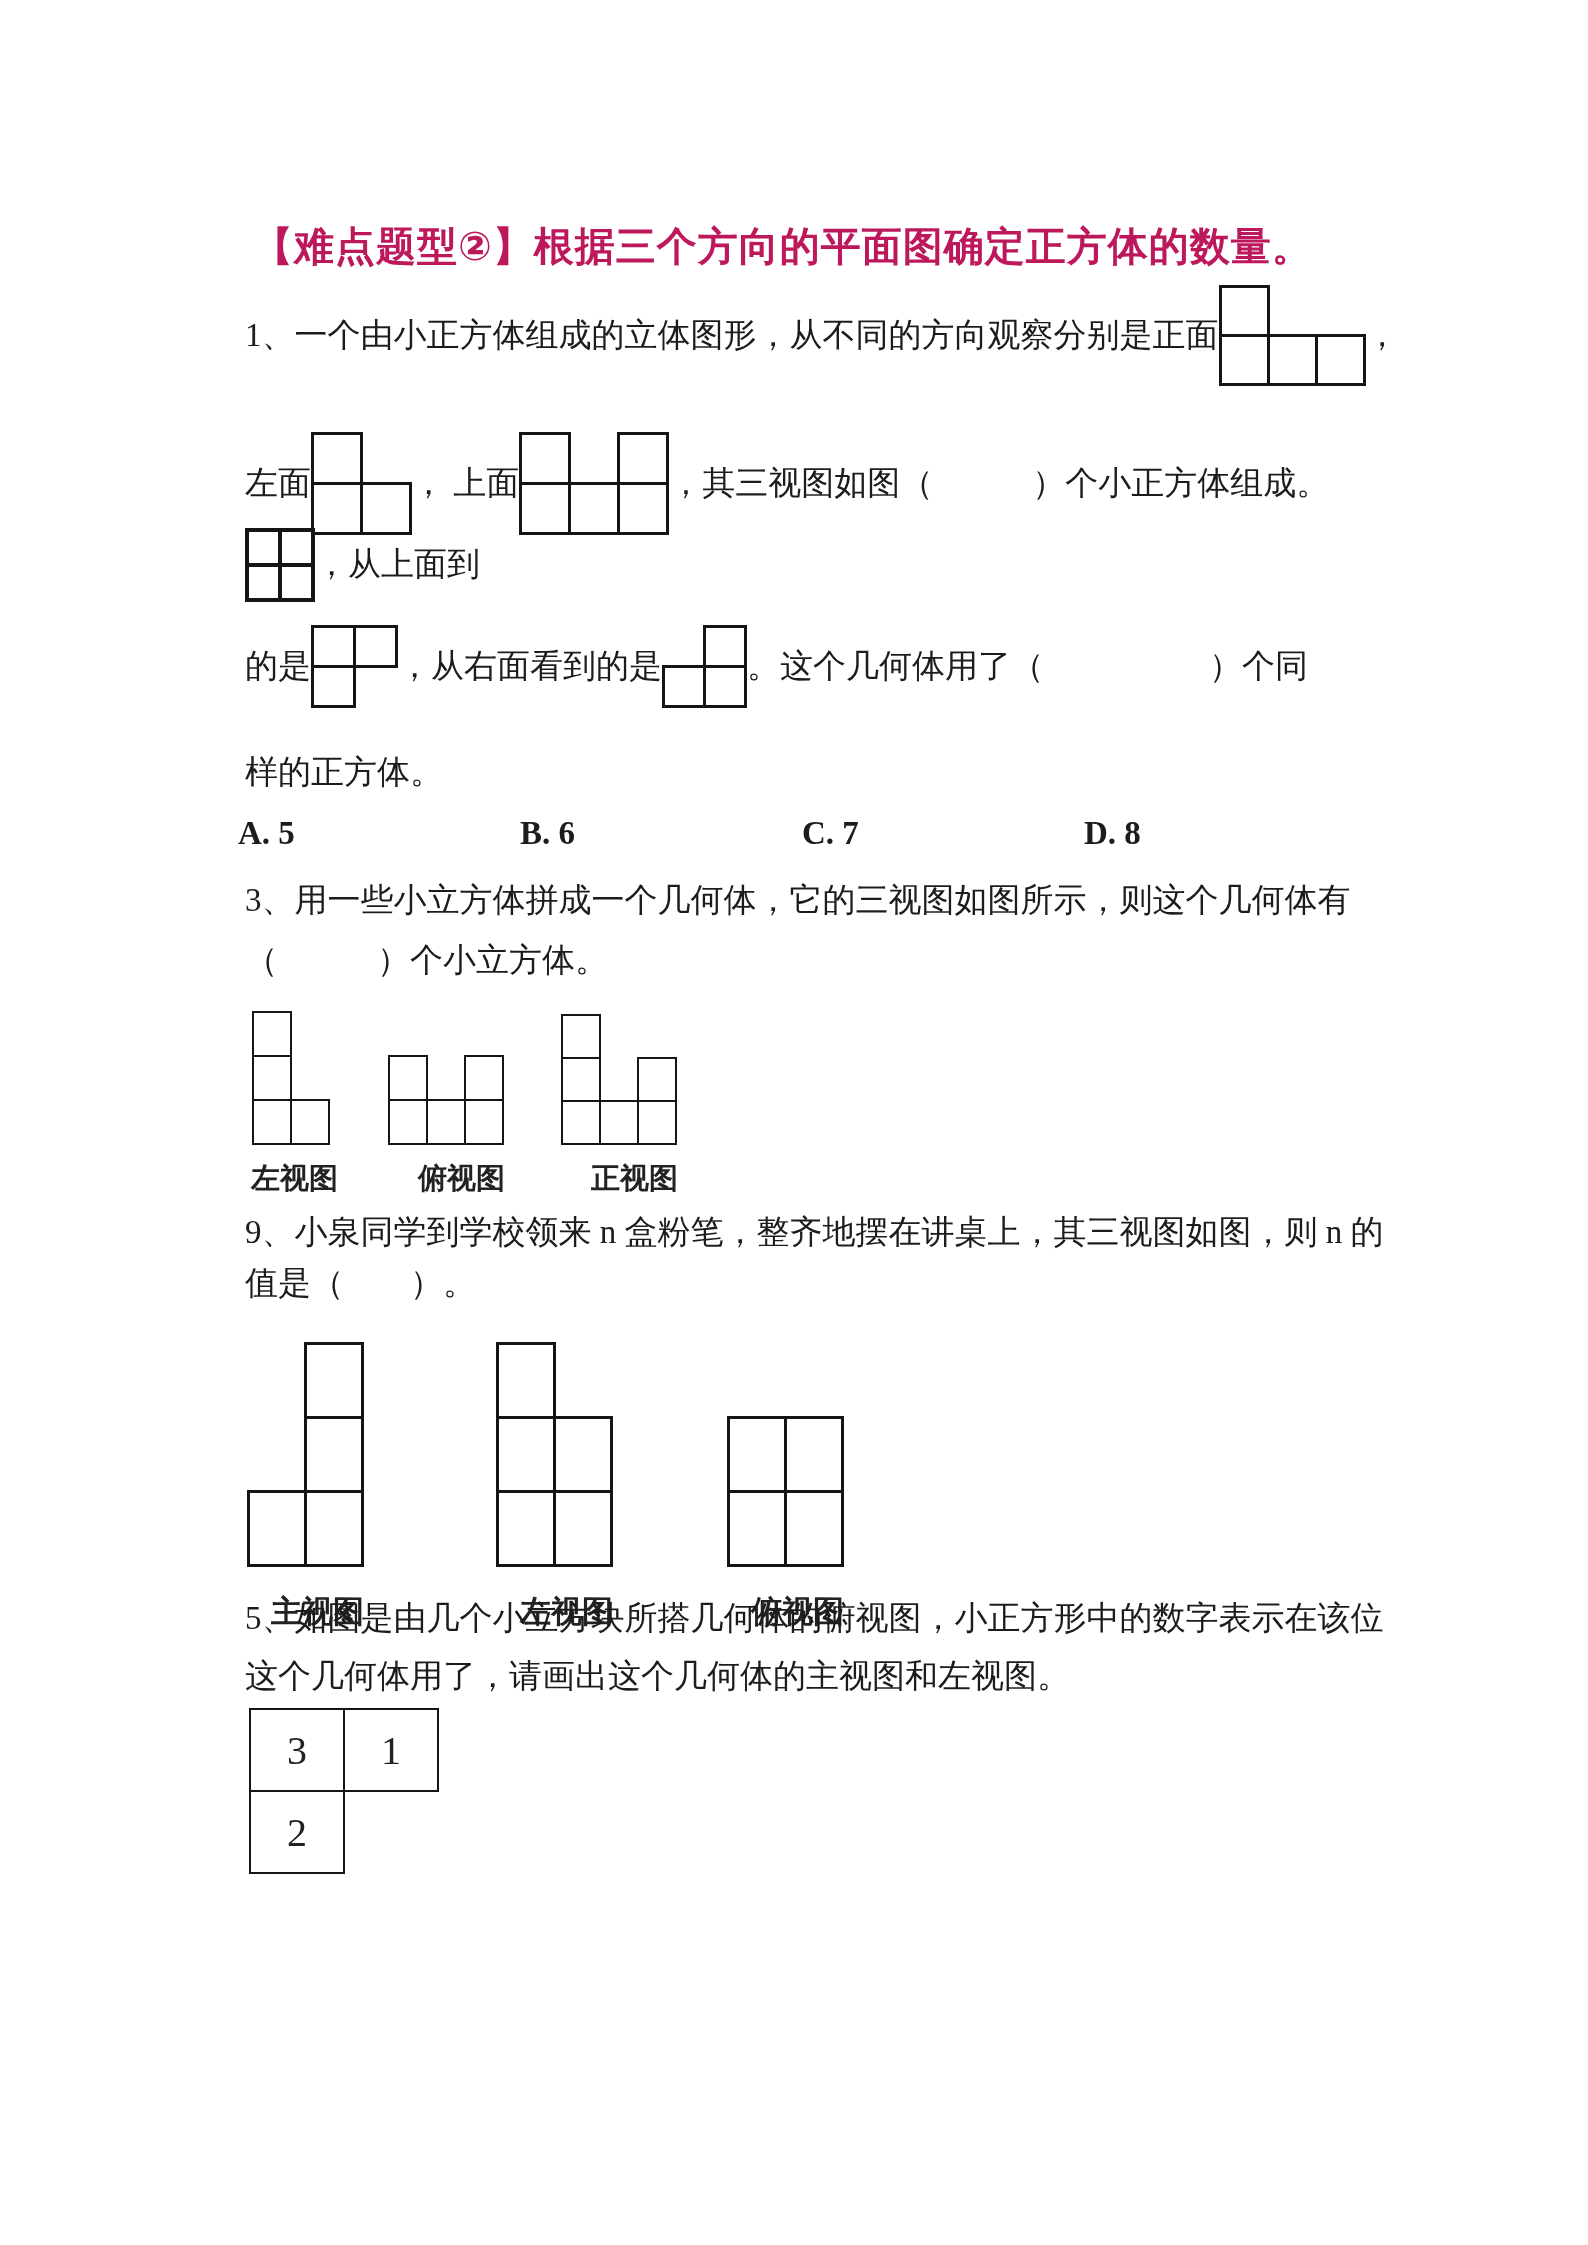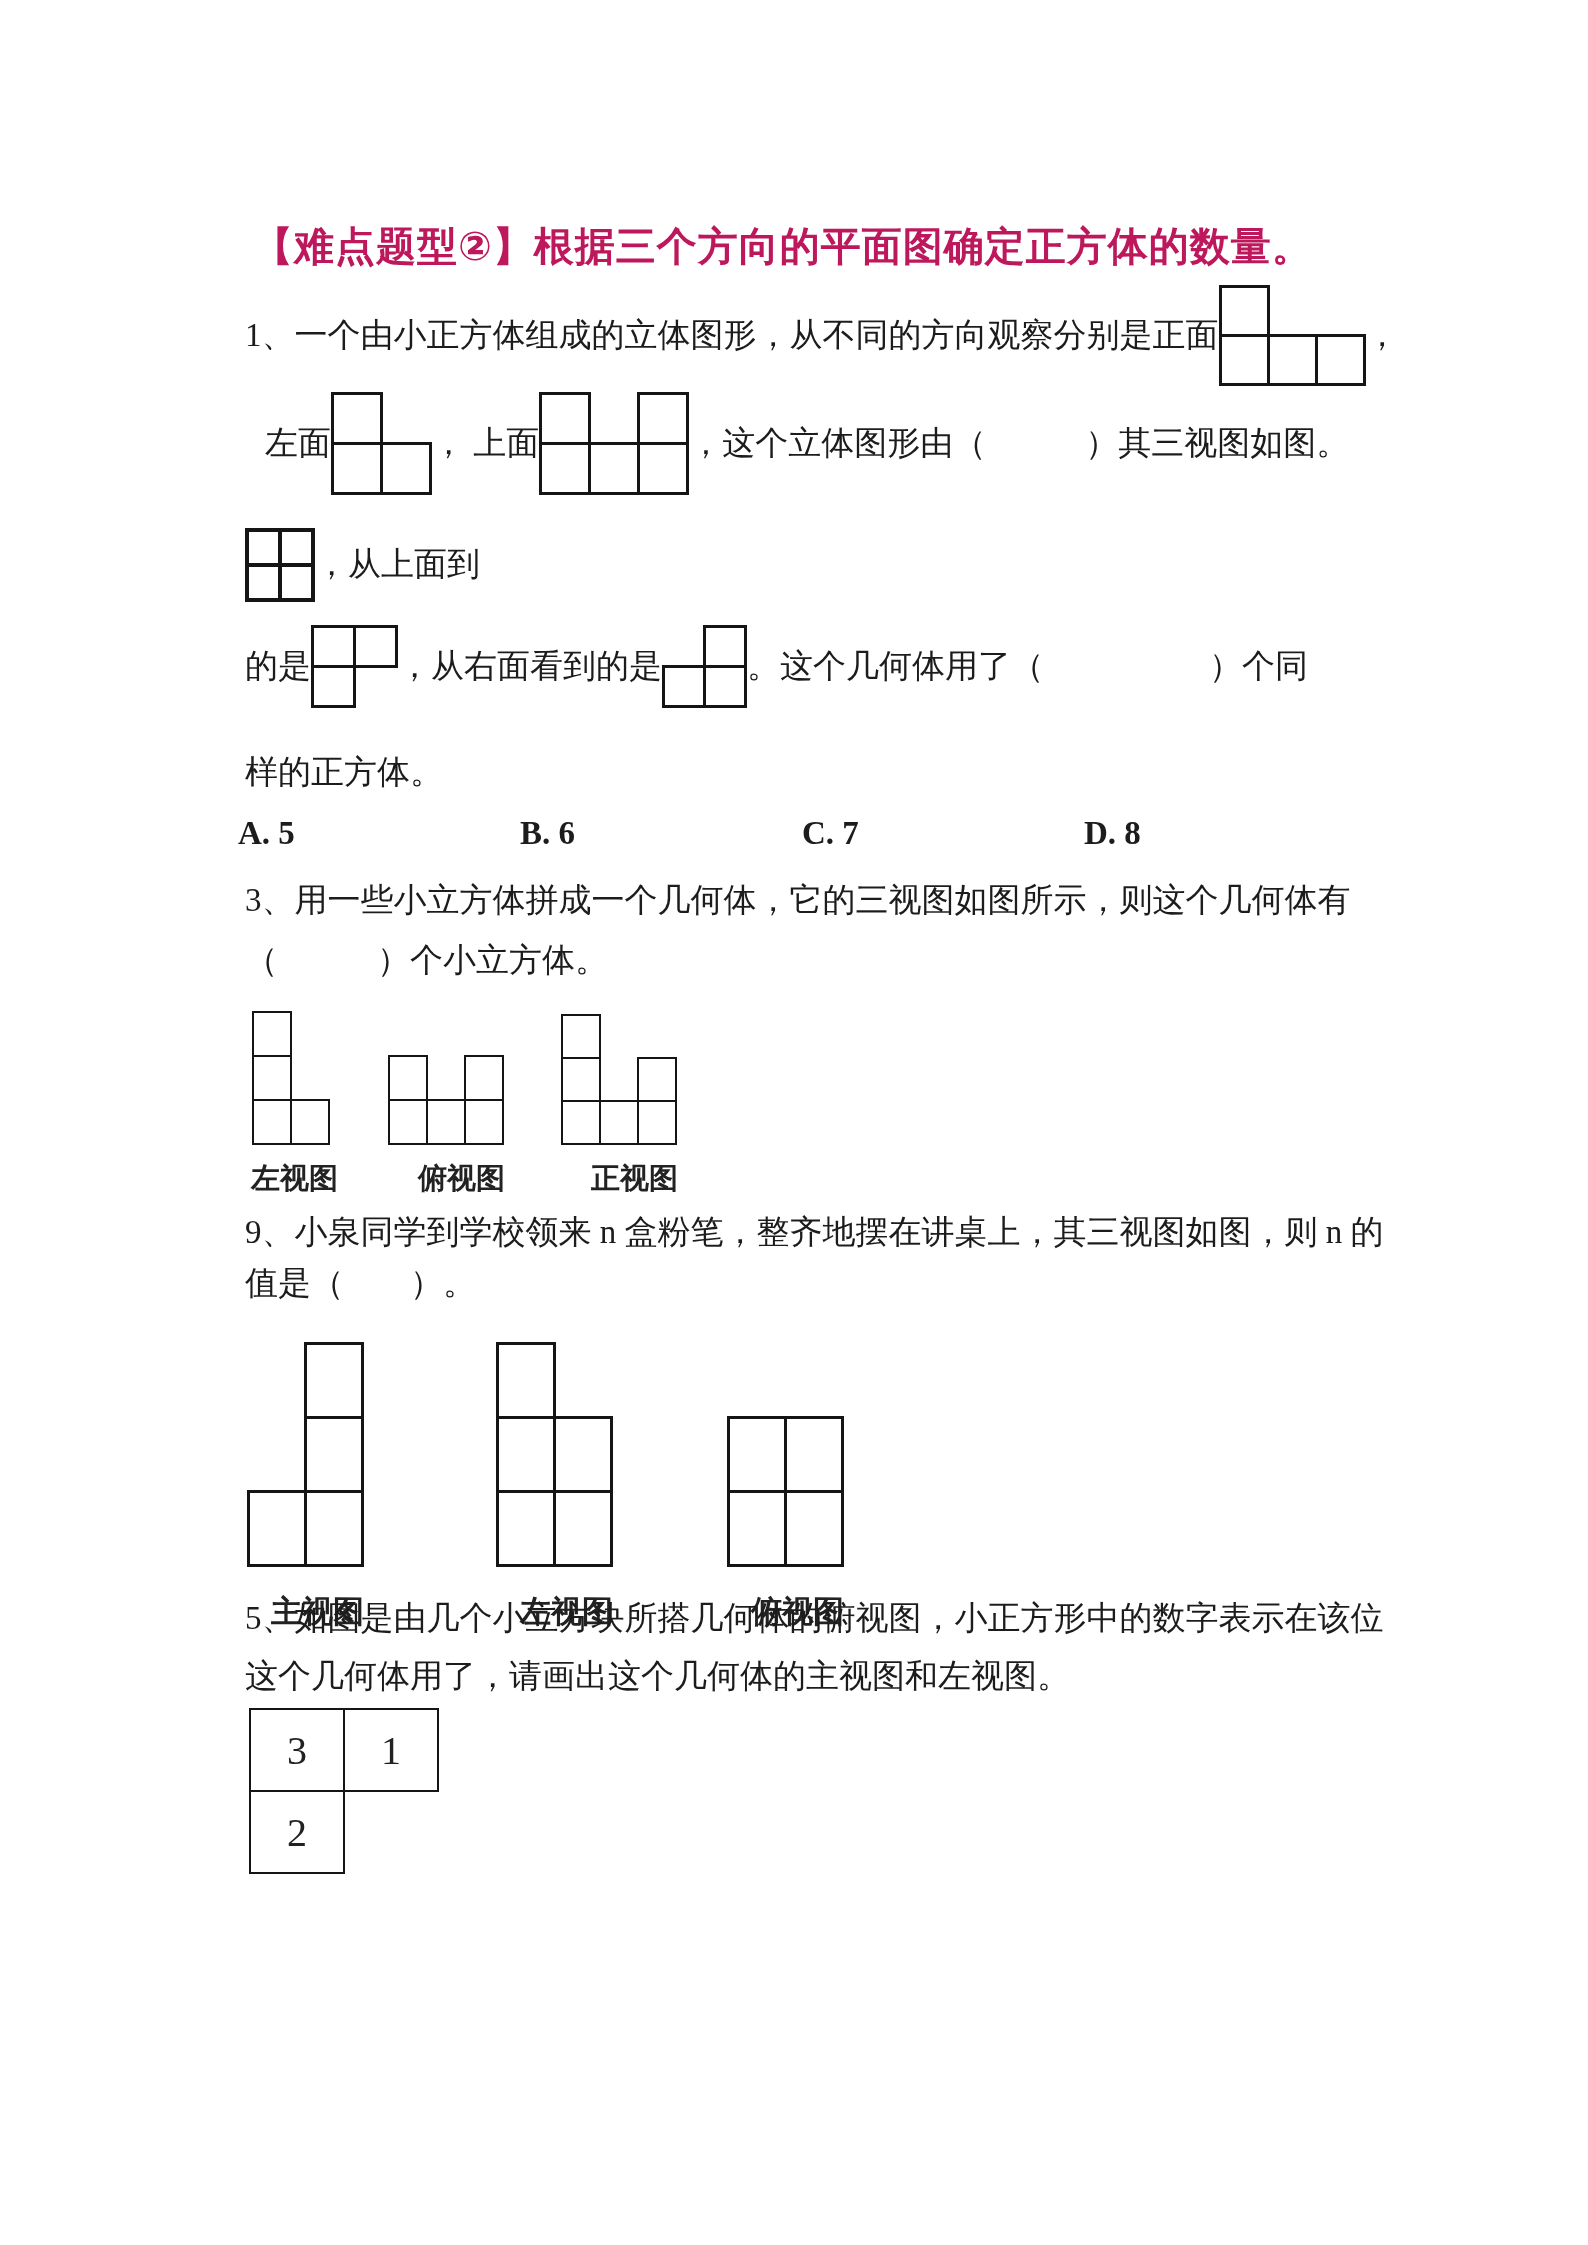--- a/index.html
+++ b/index.html
@@ -47,26 +47,26 @@
 <div class="abs title" style="left:253px; top:219px; color:#be185d;">【难点题型②】根据三个方向的平面图确定正方体的数量。</div>
 
 
 <div class="abs line" style="left:245px; top:285px;">
   <span>1、一个由小正方体组成的立体图形，从不同的方向观察分别是正面</span>
   <span class="grid" style="width: 147px; height: 101px;"><div class="gcell" style="left: 0px; top: 0px; width: 51px; height: 52px; border-width: 3px;"></div><div class="gcell" style="left: 0px; top: 49px; width: 51px; height: 52px; border-width: 3px;"></div><div class="gcell" style="left: 48px; top: 49px; width: 51px; height: 52px; border-width: 3px;"></div><div class="gcell" style="left: 96px; top: 49px; width: 51px; height: 52px; border-width: 3px;"></div></span>
   <span>，</span>
 </div>
 
 
-<div class="abs line" style="left:245px; top:392px;margin-left:20px;">
+<div class="abs line" style="left:245px; top:432px;">
   <span>左面</span>
   <span class="grid" style="width: 101px; height: 103px;"><div class="gcell" style="left: 0px; top: 0px; width: 52px; height: 53px; border-width: 3px;"></div><div class="gcell" style="left: 0px; top: 50px; width: 52px; height: 53px; border-width: 3px;"></div><div class="gcell" style="left: 49px; top: 50px; width: 52px; height: 53px; border-width: 3px;"></div></span>
   <span>， 上面</span>
   <span class="grid" style="width: 150px; height: 103px;"><div class="gcell" style="left: 0px; top: 0px; width: 52px; height: 53px; border-width: 3px;"></div><div class="gcell" style="left: 98px; top: 0px; width: 52px; height: 53px; border-width: 3px;"></div><div class="gcell" style="left: 0px; top: 50px; width: 52px; height: 53px; border-width: 3px;"></div><div class="gcell" style="left: 49px; top: 50px; width: 52px; height: 53px; border-width: 3px;"></div><div class="gcell" style="left: 98px; top: 50px; width: 52px; height: 53px; border-width: 3px;"></div></span>
-  <span>，这个立体图形由（　　　）其三视图如图。</span>
+  <span>，其三视图如图（　　　）个小正方体组成。</span>
 </div>
 
 
 <div class="abs line" style="left:245px; top:528px;">
   <span class="grid" style="width: 70px; height: 74px;"><div class="gcell" style="left: 0px; top: 0px; width: 37px; height: 39px; border-width: 4px;"></div><div class="gcell" style="left: 33px; top: 0px; width: 37px; height: 39px; border-width: 4px;"></div><div class="gcell" style="left: 0px; top: 35px; width: 37px; height: 39px; border-width: 4px;"></div><div class="gcell" style="left: 33px; top: 35px; width: 37px; height: 39px; border-width: 4px;"></div></span>
   <span>，从上面到</span>
 </div>
 
 
 <div class="abs line" style="left:245px; top:625px;">

